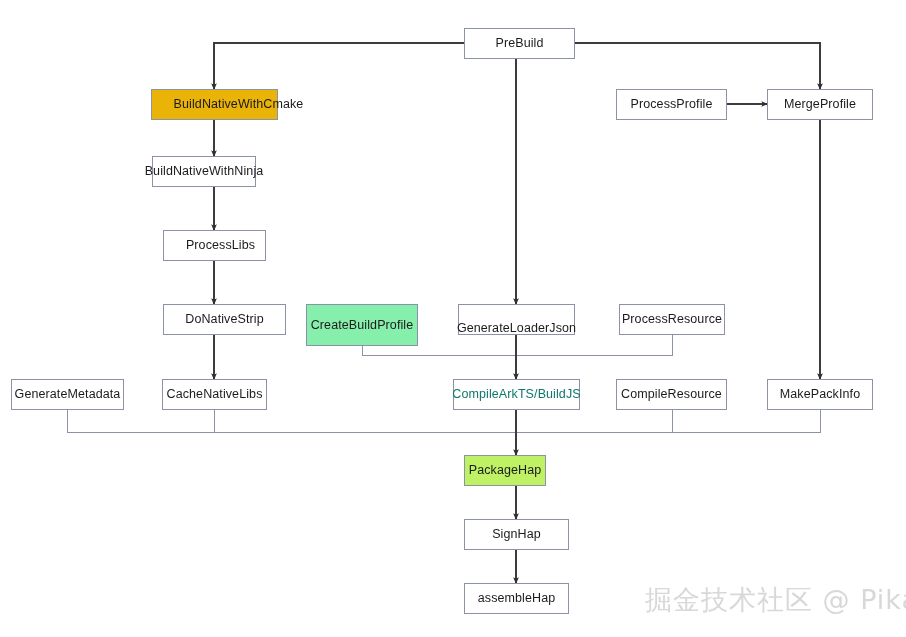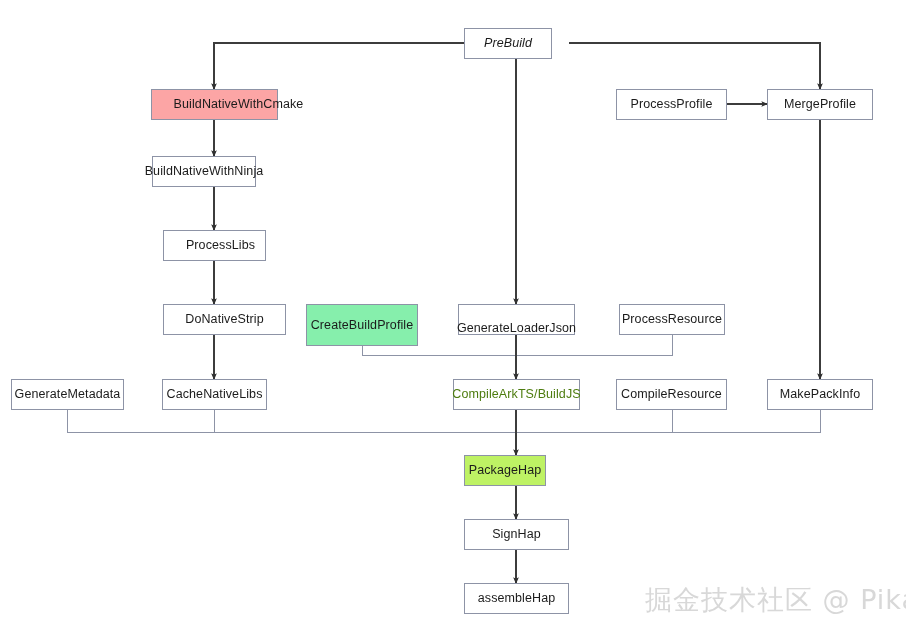--- a/index.html
+++ b/index.html
@@ -90,24 +90,24 @@
         <polyline points="214,410 214,432 516,432" fill="none" stroke="#8d93a6" stroke-width="1" stroke-linejoin="miter" shape-rendering="crispEdges"></polyline>
         <polyline points="672,410 672,432 516,432" fill="none" stroke="#8d93a6" stroke-width="1" stroke-linejoin="miter" shape-rendering="crispEdges"></polyline>
         <polyline points="820,410 820,432 516,432" fill="none" stroke="#8d93a6" stroke-width="1" stroke-linejoin="miter" shape-rendering="crispEdges"></polyline>
         <polyline points="516,410 516,455" fill="none" stroke="#3c3c3c" stroke-width="1.1" stroke-linejoin="miter" shape-rendering="crispEdges" marker-end="url(#arrowhead)"></polyline>
         <polyline points="516,486 516,519" fill="none" stroke="#3c3c3c" stroke-width="1.1" stroke-linejoin="miter" shape-rendering="crispEdges" marker-end="url(#arrowhead)"></polyline>
         <polyline points="516,550 516,583" fill="none" stroke="#3c3c3c" stroke-width="1.1" stroke-linejoin="miter" shape-rendering="crispEdges" marker-end="url(#arrowhead)"></polyline>
       </g>
   </svg>
 
   <div id="node-layer">
-      <div class="node" style="left: 464px; top: 28px; width: 88px; height: 31px; background: rgb(255, 255, 255); border-color: rgb(141, 147, 166); color: rgb(27, 27, 27); font-style: italic;">
+      <div class="node" style="left: 464px; top: 28px; width: 111px; height: 31px; background: rgb(255, 255, 255); border-color: rgb(141, 147, 166); color: rgb(27, 27, 27);">
         <span class="node-label">PreBuild</span>
       </div>
-      <div class="node" style="left: 151px; top: 89px; width: 127px; height: 31px; background: #fca5a5; border-color: rgb(141, 147, 166); color: rgb(27, 27, 27); padding-left: 48px;">
+      <div class="node" style="left: 151px; top: 89px; width: 127px; height: 31px; background: #eab308; border-color: rgb(141, 147, 166); color: rgb(27, 27, 27); padding-left: 48px;">
         <span class="node-label">BuildNativeWithCmake</span>
       </div>
       <div class="node" style="left: 616px; top: 89px; width: 111px; height: 31px; background: rgb(255, 255, 255); border-color: rgb(141, 147, 166); color: rgb(27, 27, 27);">
         <span class="node-label">ProcessProfile</span>
       </div>
       <div class="node" style="left: 767px; top: 89px; width: 106px; height: 31px; background: rgb(255, 255, 255); border-color: rgb(141, 147, 166); color: rgb(27, 27, 27);">
         <span class="node-label">MergeProfile</span>
       </div>
       <div class="node" style="left: 152px; top: 156px; width: 104px; height: 31px; background: rgb(255, 255, 255); border-color: rgb(141, 147, 166); color: rgb(27, 27, 27);">
         <span class="node-label">BuildNativeWithNinja</span>
@@ -126,21 +126,21 @@
       </div>
       <div class="node" style="left: 619px; top: 304px; width: 106px; height: 31px; background: rgb(255, 255, 255); border-color: rgb(141, 147, 166); color: rgb(27, 27, 27);">
         <span class="node-label">ProcessResource</span>
       </div>
       <div class="node" style="left: 11px; top: 379px; width: 113px; height: 31px; background: rgb(255, 255, 255); border-color: rgb(141, 147, 166); color: rgb(27, 27, 27);">
         <span class="node-label">GenerateMetadata</span>
       </div>
       <div class="node" style="left: 162px; top: 379px; width: 105px; height: 31px; background: rgb(255, 255, 255); border-color: rgb(141, 147, 166); color: rgb(27, 27, 27);">
         <span class="node-label">CacheNativeLibs</span>
       </div>
-      <div class="node" style="left: 453px; top: 379px; width: 127px; height: 31px; background: rgb(255, 255, 255); border-color: rgb(141, 147, 166); color: #4d7c0f;">
+      <div class="node" style="left: 453px; top: 379px; width: 127px; height: 31px; background: rgb(255, 255, 255); border-color: rgb(141, 147, 166); color: #0f766e;">
         <span class="node-label">CompileArkTS/BuildJS</span>
       </div>
       <div class="node" style="left: 616px; top: 379px; width: 111px; height: 31px; background: rgb(255, 255, 255); border-color: rgb(141, 147, 166); color: rgb(27, 27, 27);">
         <span class="node-label">CompileResource</span>
       </div>
       <div class="node" style="left: 767px; top: 379px; width: 106px; height: 31px; background: rgb(255, 255, 255); border-color: rgb(141, 147, 166); color: rgb(27, 27, 27);">
         <span class="node-label">MakePackInfo</span>
       </div>
       <div class="node" style="left: 464px; top: 455px; width: 82px; height: 31px; background: #bef264; border-color: rgb(141, 147, 166); color: rgb(27, 27, 27);">
         <span class="node-label">PackageHap</span>

